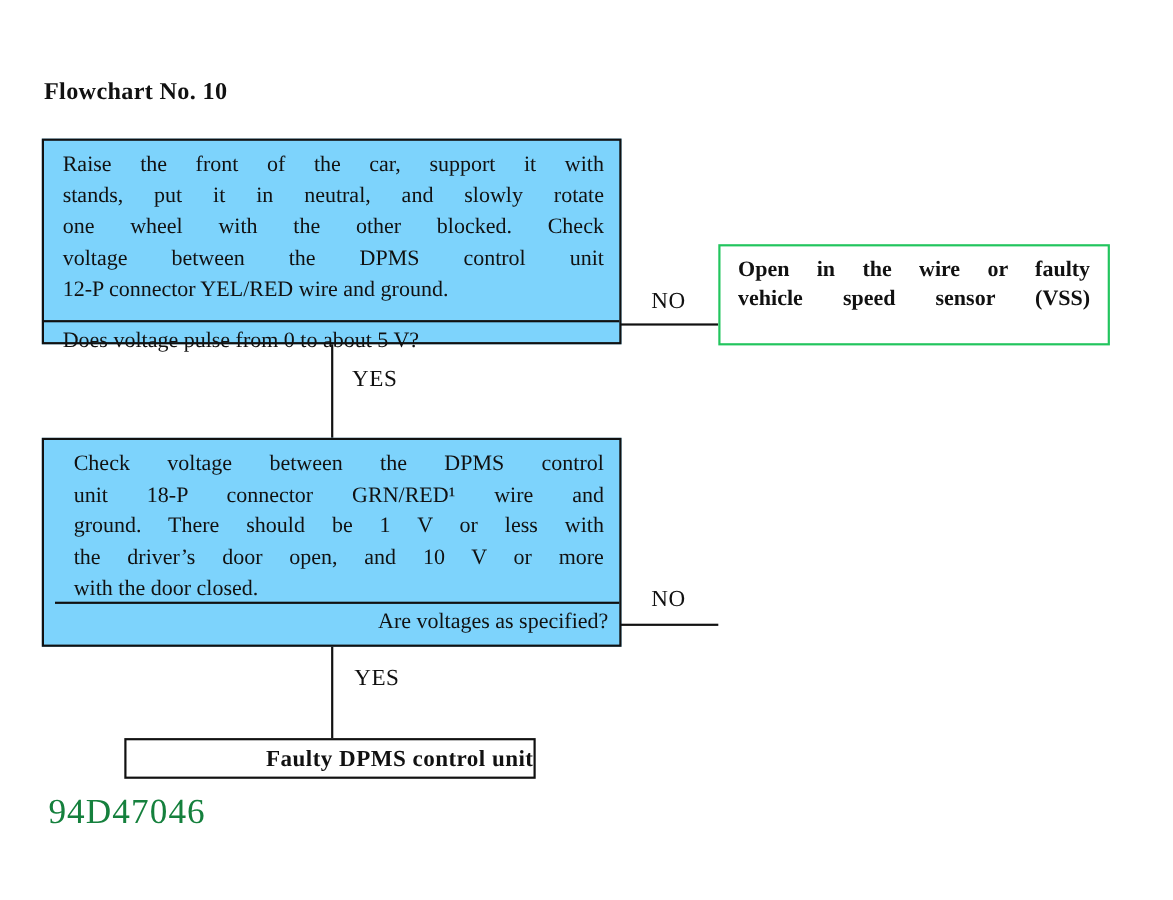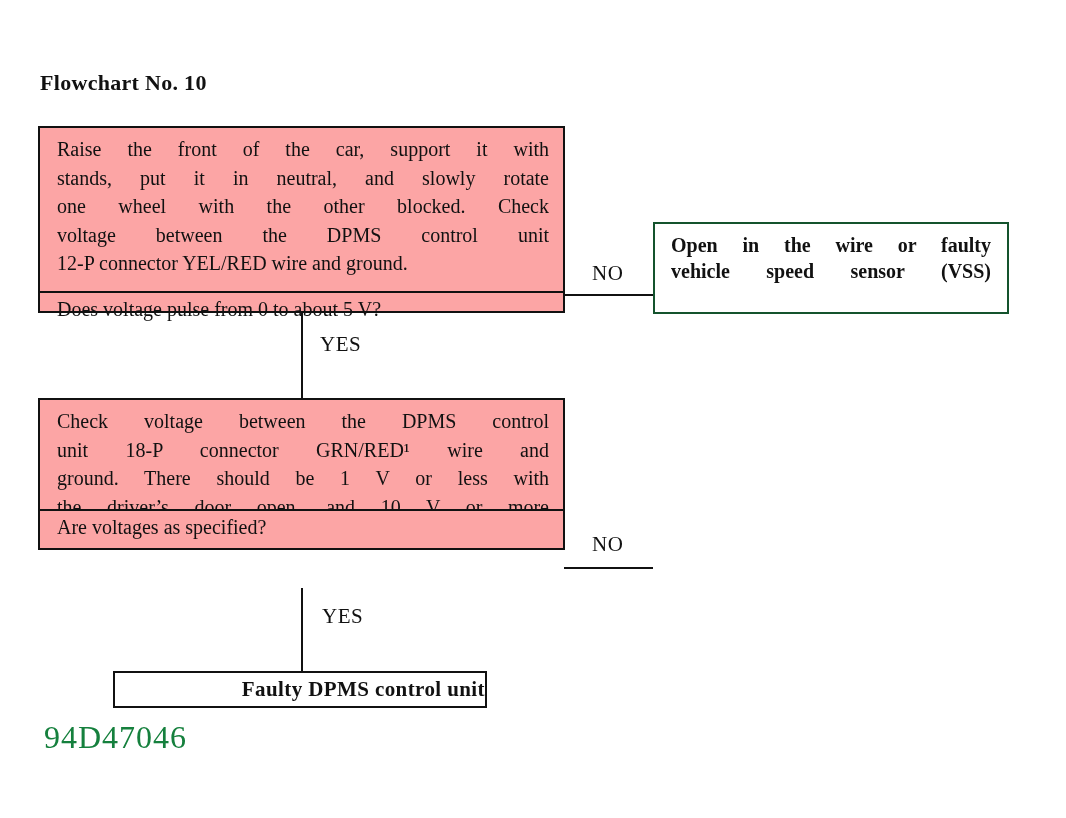--- a/index.html
+++ b/index.html
@@ -13,43 +13,43 @@
     overflow:hidden;
   }
   .title {
     position:absolute; left:40px; top:70px;
     font-size:22px; font-weight:bold; letter-spacing:0.3px;
   }
   .pbox {
     position:absolute; box-sizing:border-box;
     border:2px solid #111111;
     display:flex; flex-direction:column;
-    background:#fca5a5;
+    background:#7dd3fc;
   }
   .box1 { left:38px; top:126px; width:527px; height:187px; }
-  .box2 { left:38px; top:398px; width:527px; height:152px; }
+  .box2 { left:38px; top:398px; width:527px; height:190px;padding-left:10px; }
   .box-main {
     flex:1; padding:7px 14px 0 17px;
     font-size:20px; line-height:28.5px;
     overflow:hidden;
   }
   .jline { text-align:justify; text-align-last:justify; }
   .box-question {
     border-top:2px solid #111111;
     box-sizing:border-box;
     padding:5px 10px 0 17px;
     font-size:20px;
     height:36px;
   }
   .box1 .box-question { height:20px; }
-  .box2 .box-question { height:39px; }
+  .box2 .box-question { height:39px;text-align:right; }
   .result-box {
     position:absolute; box-sizing:border-box;
     left:653px; width:356px;
-    border:2px solid #14532d;
+    border:2px solid #22c55e;
     padding:8px 16px 0 16px;
     font-size:20px; font-weight:bold; line-height:26px;
     background:#ffffff;
   }
   .result1 { top:222px; height:92px; }
   .result2 { top:493px; height:95px; }
   .line { position:absolute; background:#111111; }
   .lbl {
     position:absolute; font-size:21px; letter-spacing:0.5px;
     background:#ffffff; padding:0 2px;

